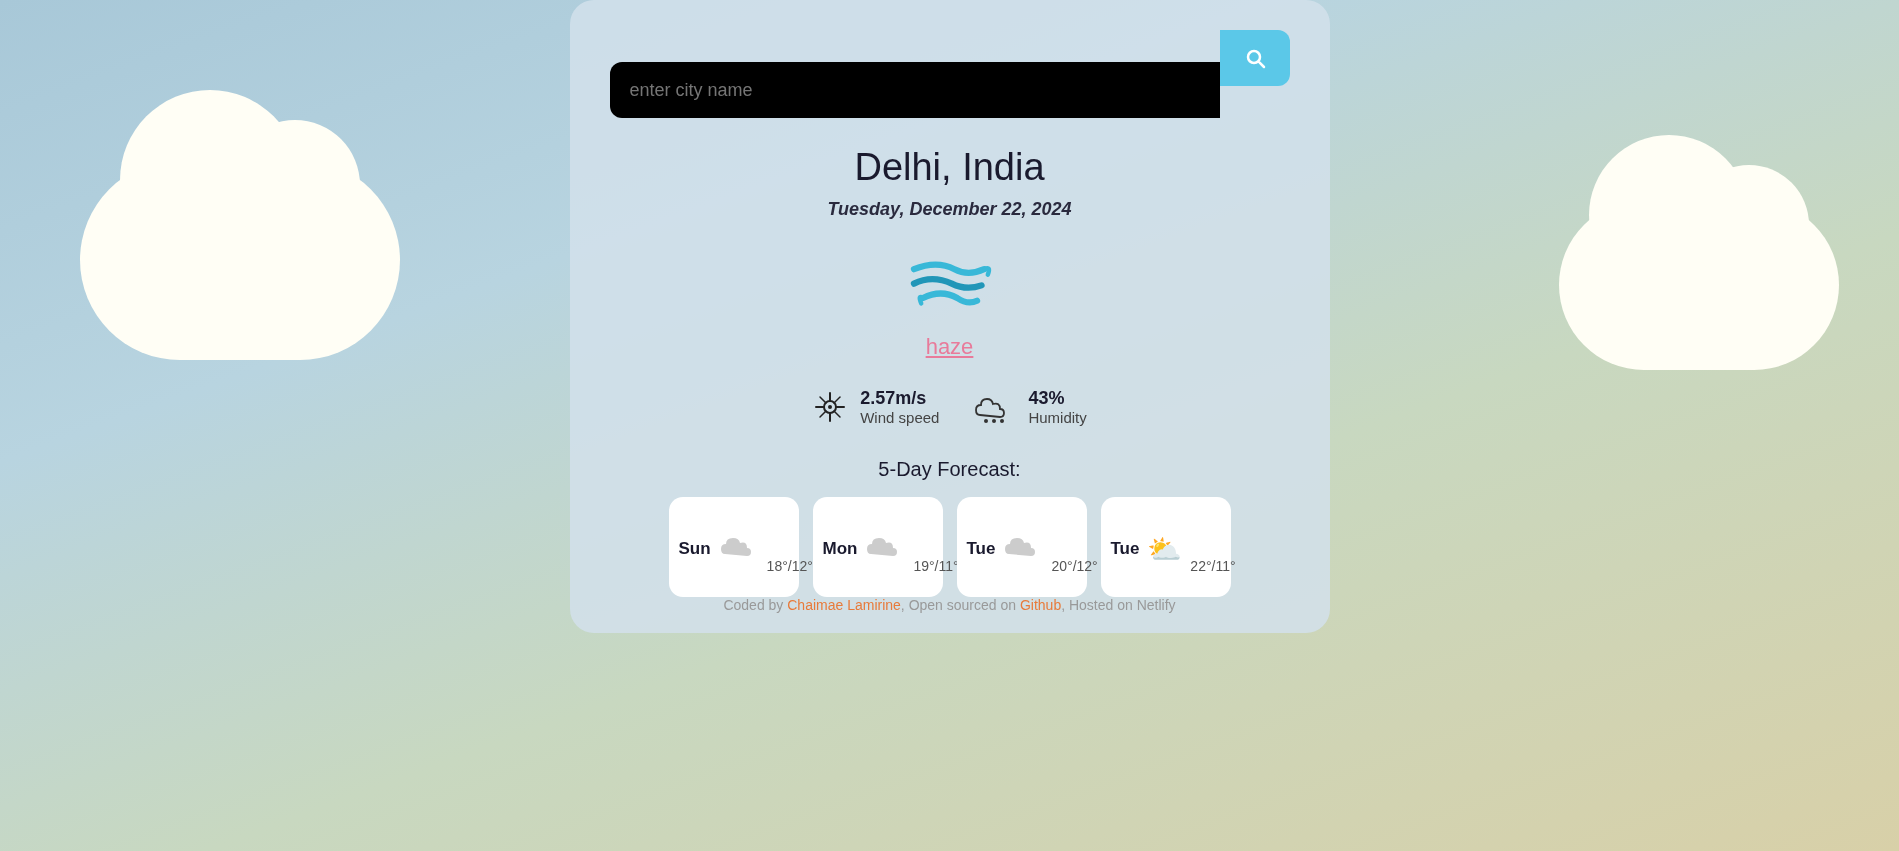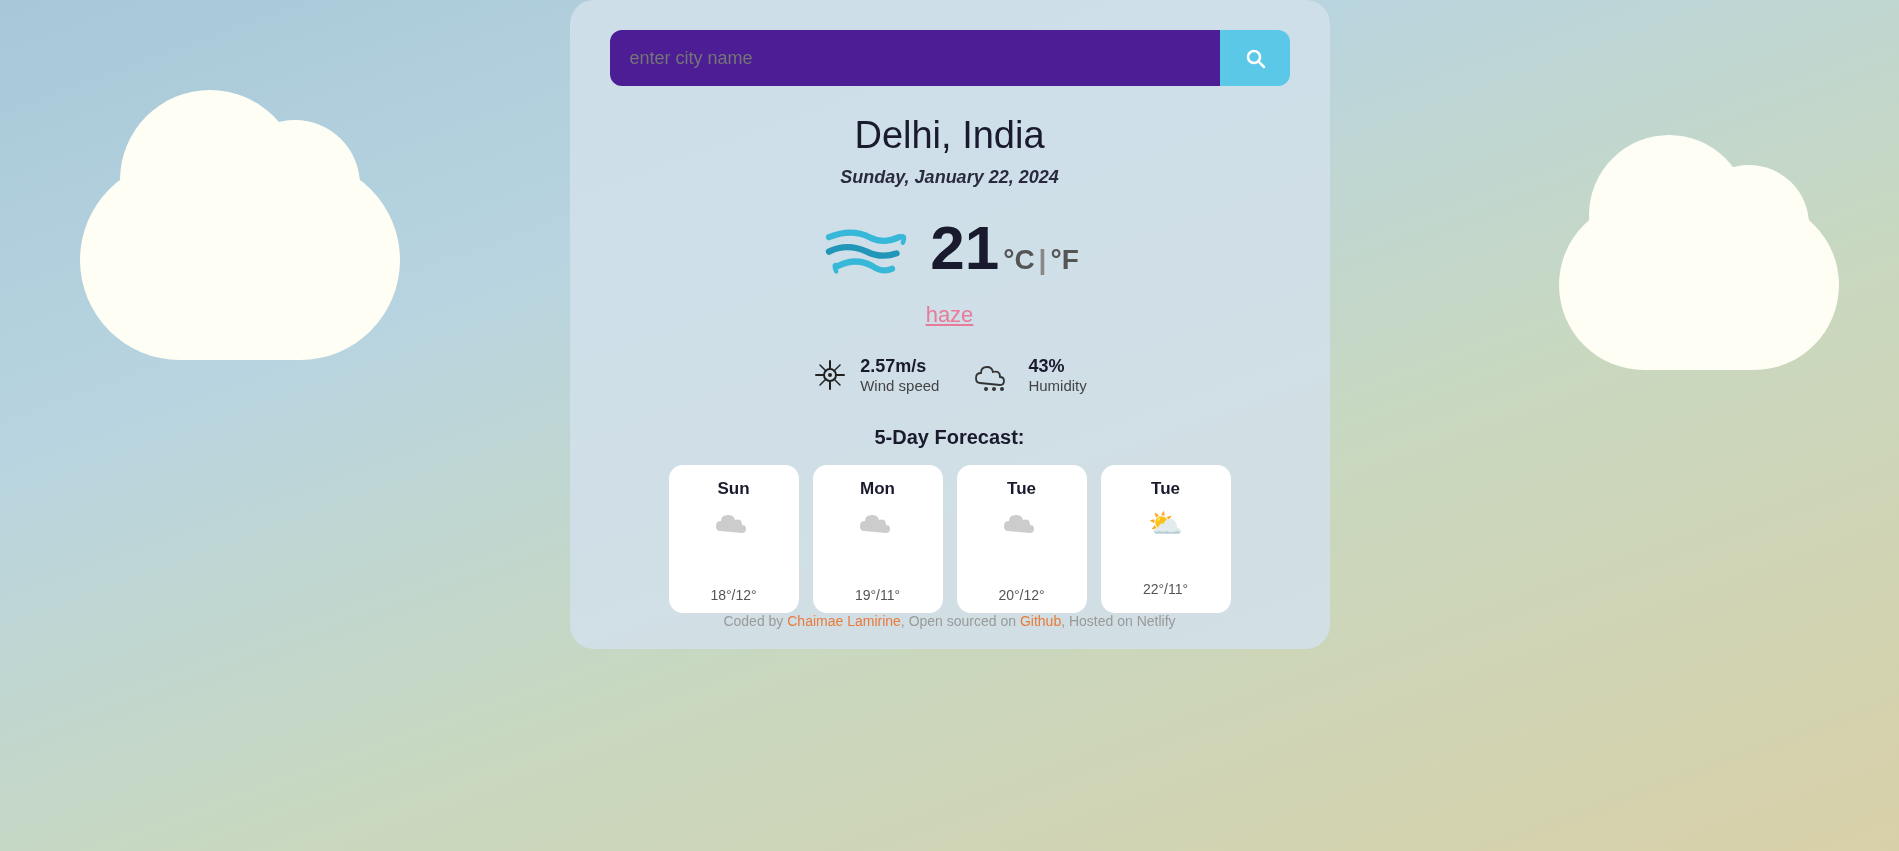--- a/index.html
+++ b/index.html
@@ -102,21 +102,22 @@
 
     .search-input {
       flex: 1;
       height: 56px;
       border: none;
       outline: none;
       border-radius: 12px 0 0 12px;
       padding: 0 20px;
       font-size: 18px;
       color: #888;
-      background: #4c1d95;
+      background: #000000;
+      margin-top: 32px;
     }
 
     .search-btn {
       width: 70px;
       height: 56px;
       background: #5bc8e8;
       border: none;
       border-radius: 0 12px 12px 0;
       cursor: pointer;
       display: flex;
@@ -212,40 +213,40 @@
     }
 
     .stat-label {
       font-size: 15px;
       color: #444;
     }
 
     
     .forecast-title {
       font-size: 20px;
-      font-weight: 700;
+      font-weight: 400;
       color: #1a1a2e;
       margin-bottom: 16px;
       text-align: right;
     }
 
     .forecast-row {
       display: flex;
       gap: 14px;
       width: 100%;
       justify-content: center;
     }
 
     .forecast-card {
       background: #fff;
       border-radius: 14px;
       width: 130px;
       min-height: 100px;
       display: flex;
-      flex-direction: column;
+      flex-direction: row;
       align-items: center;
       padding: 14px 10px 10px 10px;
       gap: 8px;
     }
 
     .forecast-day {
       font-size: 17px;
       font-weight: 600;
       color: #1a1a2e;
     }
@@ -290,41 +291,35 @@
     <input class="search-input" type="text" placeholder="enter city name" style="">
     <button class="search-btn">
       <svg viewBox="0 0 24 24" xmlns="http://www.w3.org/2000/svg">
         <path d="M21 21l-4.35-4.35M17 11A6 6 0 1 1 5 11a6 6 0 0 1 12 0z" stroke="white" stroke-width="2.5" stroke-linecap="round" fill="none"></path>
       </svg>
     </button>
   </div>
 
   <div class="city-name">Delhi, India</div>
 
-  <div class="date-text">Sunday, January 22, 2024</div>
+  <div class="date-text">Tuesday, December 22, 2024</div>
 
   <div class="weather-main">
 
     <svg class="wind-icon-svg" viewBox="0 0 100 80" xmlns="http://www.w3.org/2000/svg">
 
       <path class="wind-line" d="M10 28 Q35 18 55 28 Q70 36 88 28" stroke="#38b8d8" stroke-width="7" fill="none" stroke-linecap="round"></path>
       <path class="wind-line" d="M10 44 Q30 34 52 44 Q68 52 85 46" stroke="#2196b8" stroke-width="7" fill="none" stroke-linecap="round"></path>
       <path class="wind-line" d="M20 60 Q40 50 58 60 Q70 68 80 63" stroke="#38b8d8" stroke-width="7" fill="none" stroke-linecap="round"></path>
 
       <path d="M88 28 Q96 24 92 34" stroke="#38b8d8" stroke-width="5" fill="none" stroke-linecap="round"></path>
 
       <path d="M20 60 Q14 56 18 66" stroke="#38b8d8" stroke-width="5" fill="none" stroke-linecap="round"></path>
     </svg>
 
-    <div style="display:flex; align-items:baseline; gap:4px;">
-      <span class="temp-display">21</span>
-      <span class="temp-toggle">°C</span>
-      <span class="temp-toggle" style="color:#888;">|</span>
-      <span class="temp-toggle">°F</span>
-    </div>
   </div>
 
   <div class="weather-desc">haze</div>
 
   <div class="stats-row">
     <div class="stat-item">
 
       <svg width="36" height="36" viewBox="0 0 36 36">
         <circle cx="18" cy="18" r="6" stroke="#222" stroke-width="2" fill="none"></circle>
         <line x1="4" y1="18" x2="12" y2="18" stroke="#222" stroke-width="2" stroke-linecap="round"></line>

